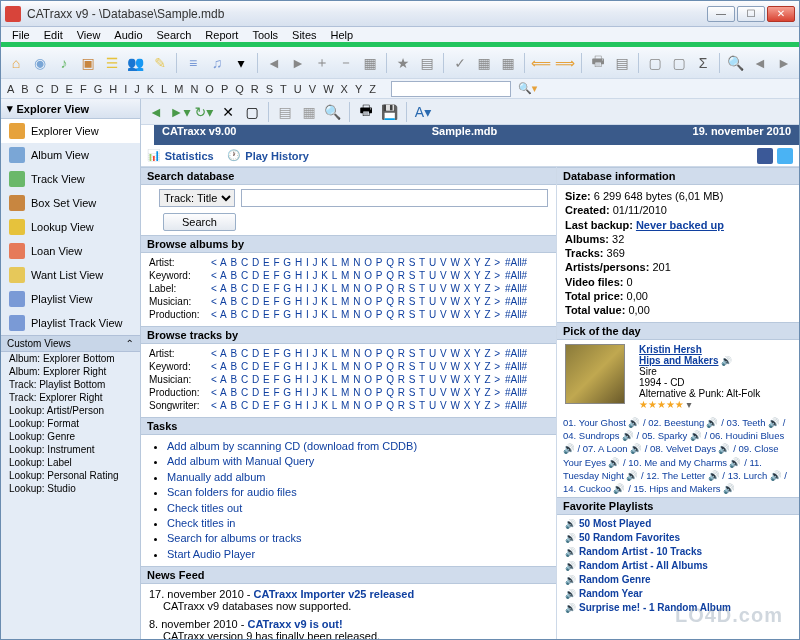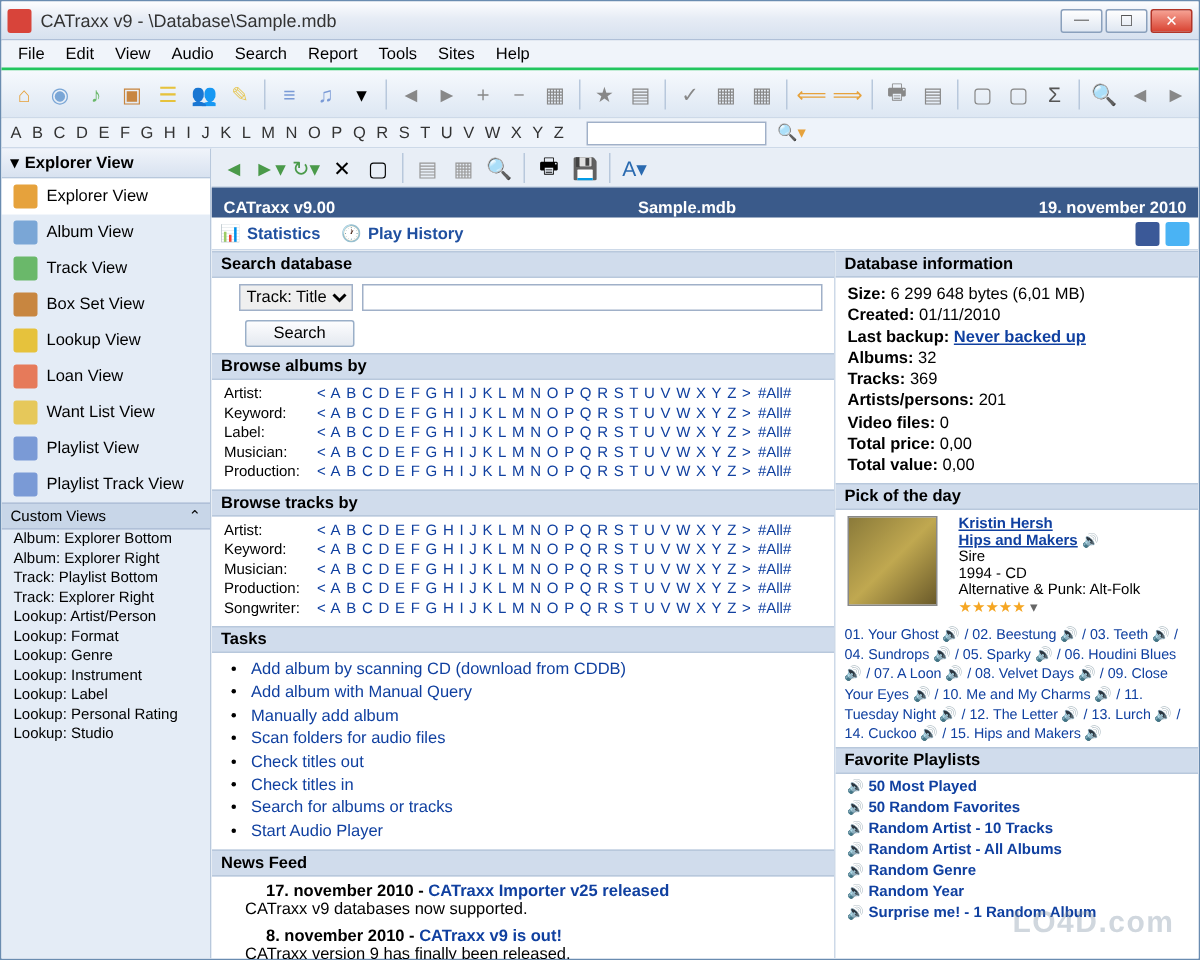--- a/index.html
+++ b/index.html
@@ -4,40 +4,40 @@
 <style>
 * { box-sizing: border-box; margin: 0; padding: 0; font-family: "Segoe UI", Tahoma, sans-serif; }
 body { background: #e8eef5; font-size: 11px; color: #000; }
 .window { width: 800px; height: 640px; background: #fff; border: 1px solid #6a8cb0; display: flex; flex-direction: column; margin:0 auto; position:relative; }
 .titlebar { height: 26px; background: linear-gradient(#fdfdfe,#e6ecf5 45%,#d7e1ef); display: flex; align-items: center; padding: 0 4px; border-bottom: 1px solid #b0c0d8; }
 .titlebar .app-icon { width: 16px; height: 16px; background: #d8443a; border-radius: 2px; margin-right: 6px; }
 .titlebar .title { flex: 1; color: #333; font-size: 12px; }
 .winbtns { display: flex; gap:2px; }
 .winbtns div { width: 28px; height: 16px; border: 1px solid #8aa0bc; background: linear-gradient(#fefefe,#dfe7f2); border-radius: 2px; display:flex; align-items:center; justify-content:center; font-size:10px; color:#555;}
 .winbtns .close { background: linear-gradient(#f6a193,#d84332); color:#fff; border-color:#b23426;}
-.menubar { height: 20px; display: flex; align-items: center; padding: 0 4px; background:#f0f4fa; border-bottom:2px solid #22c55e; }
+.menubar { height: 20px; display: flex; align-items: center; padding: 0 4px; background:#f0f4fa; border-bottom:5px solid #22c55e; }
 .menubar span { padding: 2px 7px; cursor: pointer; }
 .toolbar1 { height: 32px; background: linear-gradient(#f6f9fd,#dde7f3); display: flex; align-items: center; padding: 0 4px; border-bottom:1px solid #cdd9e8; gap:2px;}
 .tbtn { width: 22px; height: 22px; border: 1px solid transparent; border-radius:3px; display:flex; align-items:center; justify-content:center; font-size:14px;}
 .sep { width:1px; height:20px; background:#b8c8dc; margin:0 3px;}
 .alphabar { height: 20px; background:#eef3fa; display:flex; align-items:center; padding:0 6px; border-bottom:1px solid #cdd9e8; gap:7px;}
 .alphabar span { color:#333; cursor:pointer; font-size:11px;}
 .alphabar .searchbox { margin-left:8px; border:1px solid #a0b0c8; height:16px; width:120px;}
 .body { flex:1; display:flex; overflow:hidden; background:#e4ecf6;}
 .sidebar { width: 140px; background:#e4ecf6; border-right:1px solid #b8c8dc; display:flex; flex-direction:column; overflow-y:auto;}
 .sidehdr { background:linear-gradient(#f0f4fa,#d8e2f0); padding:3px 6px; font-weight:bold; display:flex; align-items:center; border-bottom:1px solid #b8c8dc;}
 .sidehdr .tri { margin-right:4px;}
 .sideitem { padding:4px 6px 4px 8px; display:flex; align-items:center; gap:6px; cursor:pointer;}
 .sideitem.active { background:#fff; }
 .sideitem .ico { width:16px; height:16px; border-radius:2px;}
 .customhdr { background:#c8d6e8; padding:2px 6px; font-size:10px; display:flex; justify-content:space-between; align-items:center; border-top:1px solid #b0c0d8; border-bottom:1px solid #b0c0d8;}
 .customitem { padding:1px 8px; font-size:10px; color:#000; cursor:pointer;}
 .main { flex:1; background:#fff; display:flex; flex-direction:column; overflow:hidden;}
 .maintoolbar { height:26px; background:#e8eef6; display:flex; align-items:center; padding:0 4px; gap:2px; border-bottom:1px solid #cdd9e8;}
-.bluebar { height:20px; background:#3a5a8a; color:#fff; display:flex; align-items:flex-end; padding:0 8px; font-weight:bold; font-size:11px;}
+.bluebar { height:20px; background:#3a5a8a; color:#fff; display:flex; align-items:flex-start; padding:0 8px; font-weight:bold; font-size:11px;margin-left:13px;}
 .bluebar .mid { flex:1; text-align:center;}
 .tabrow { height:22px; display:flex; align-items:center; padding:0 6px; gap:14px; border-bottom:1px solid #cdd9e8;}
 .tabrow .tab { color:#2050a0; font-weight:bold; cursor:pointer; display:flex; align-items:center; gap:4px;}
 .tabrow .social { margin-left:auto; display:flex; gap:4px;}
 .tabrow .social div { width:16px; height:16px; border-radius:2px;}
 .cols { flex:1; display:flex; overflow:hidden;}
 .leftcol { flex:1; overflow-y:auto; padding:0; border-right:1px solid #cdd9e8;}
 .rightcol { width:242px; overflow-y:auto;}
 .sechdr { background:#d0dcec; padding:2px 6px; font-weight:bold; font-size:11px; border-top:1px solid #b8c8dc; border-bottom:1px solid #b8c8dc;}
 .seccontent { padding:4px 8px;}
@@ -45,21 +45,21 @@
 .searchrow select { height:18px; font-size:11px; border:1px solid #a0b0c8;}
 .searchrow input[type=text] { flex:1; height:18px; border:1px solid #a0b0c8; padding:0 4px;}
 .searchbtn { padding:2px 18px; background:linear-gradient(#fdfdfe,#e4e9f0); border:1px solid #9aafc8; border-radius:2px; cursor:pointer; display:inline-block; margin-left:14px;}
 .browserow { display:flex; align-items:baseline; margin-bottom:2px; font-size:10px;}
 .browserow .lbl { width:62px; padding-right:4px;}
 .browserow .letters { flex:1;}
 .browserow .letters a { color:#1040a0; text-decoration:none; margin-right:1px;}
 .tasklist a, .newsitem a, .favlist a, .latestlist a { color:#1040a0; text-decoration:none;}
 .tasklist li { list-style:disc; margin-left:18px; line-height:1.4;}
 .newsitem { margin-bottom:6px;}
-.newsitem .date { font-weight:bold;margin-left:28px;}
+.newsitem .date { font-weight:normal;}
 .newsitem .desc { padding-left:14px;}
 .dbinfo div { line-height:1.3;}
 .dbinfo b {}
 .pick { display:flex; gap:14px; font-size:10px;}
 .pick .cover { width:60px; height:60px; background:linear-gradient(135deg,#8a7a3a,#c0a850,#6a5a2a); border:1px solid #888;}
 .pick .meta a { color:#1040a0; font-weight:bold;}
 .pick .stars { color:#f5a623;}
 .tracklisting { font-size:9.5px; line-height:1.4; padding:2px 6px;}
 .spk { color:#888; font-size:9px;}
 .favlist, .latestlist { padding:2px 8px;}

